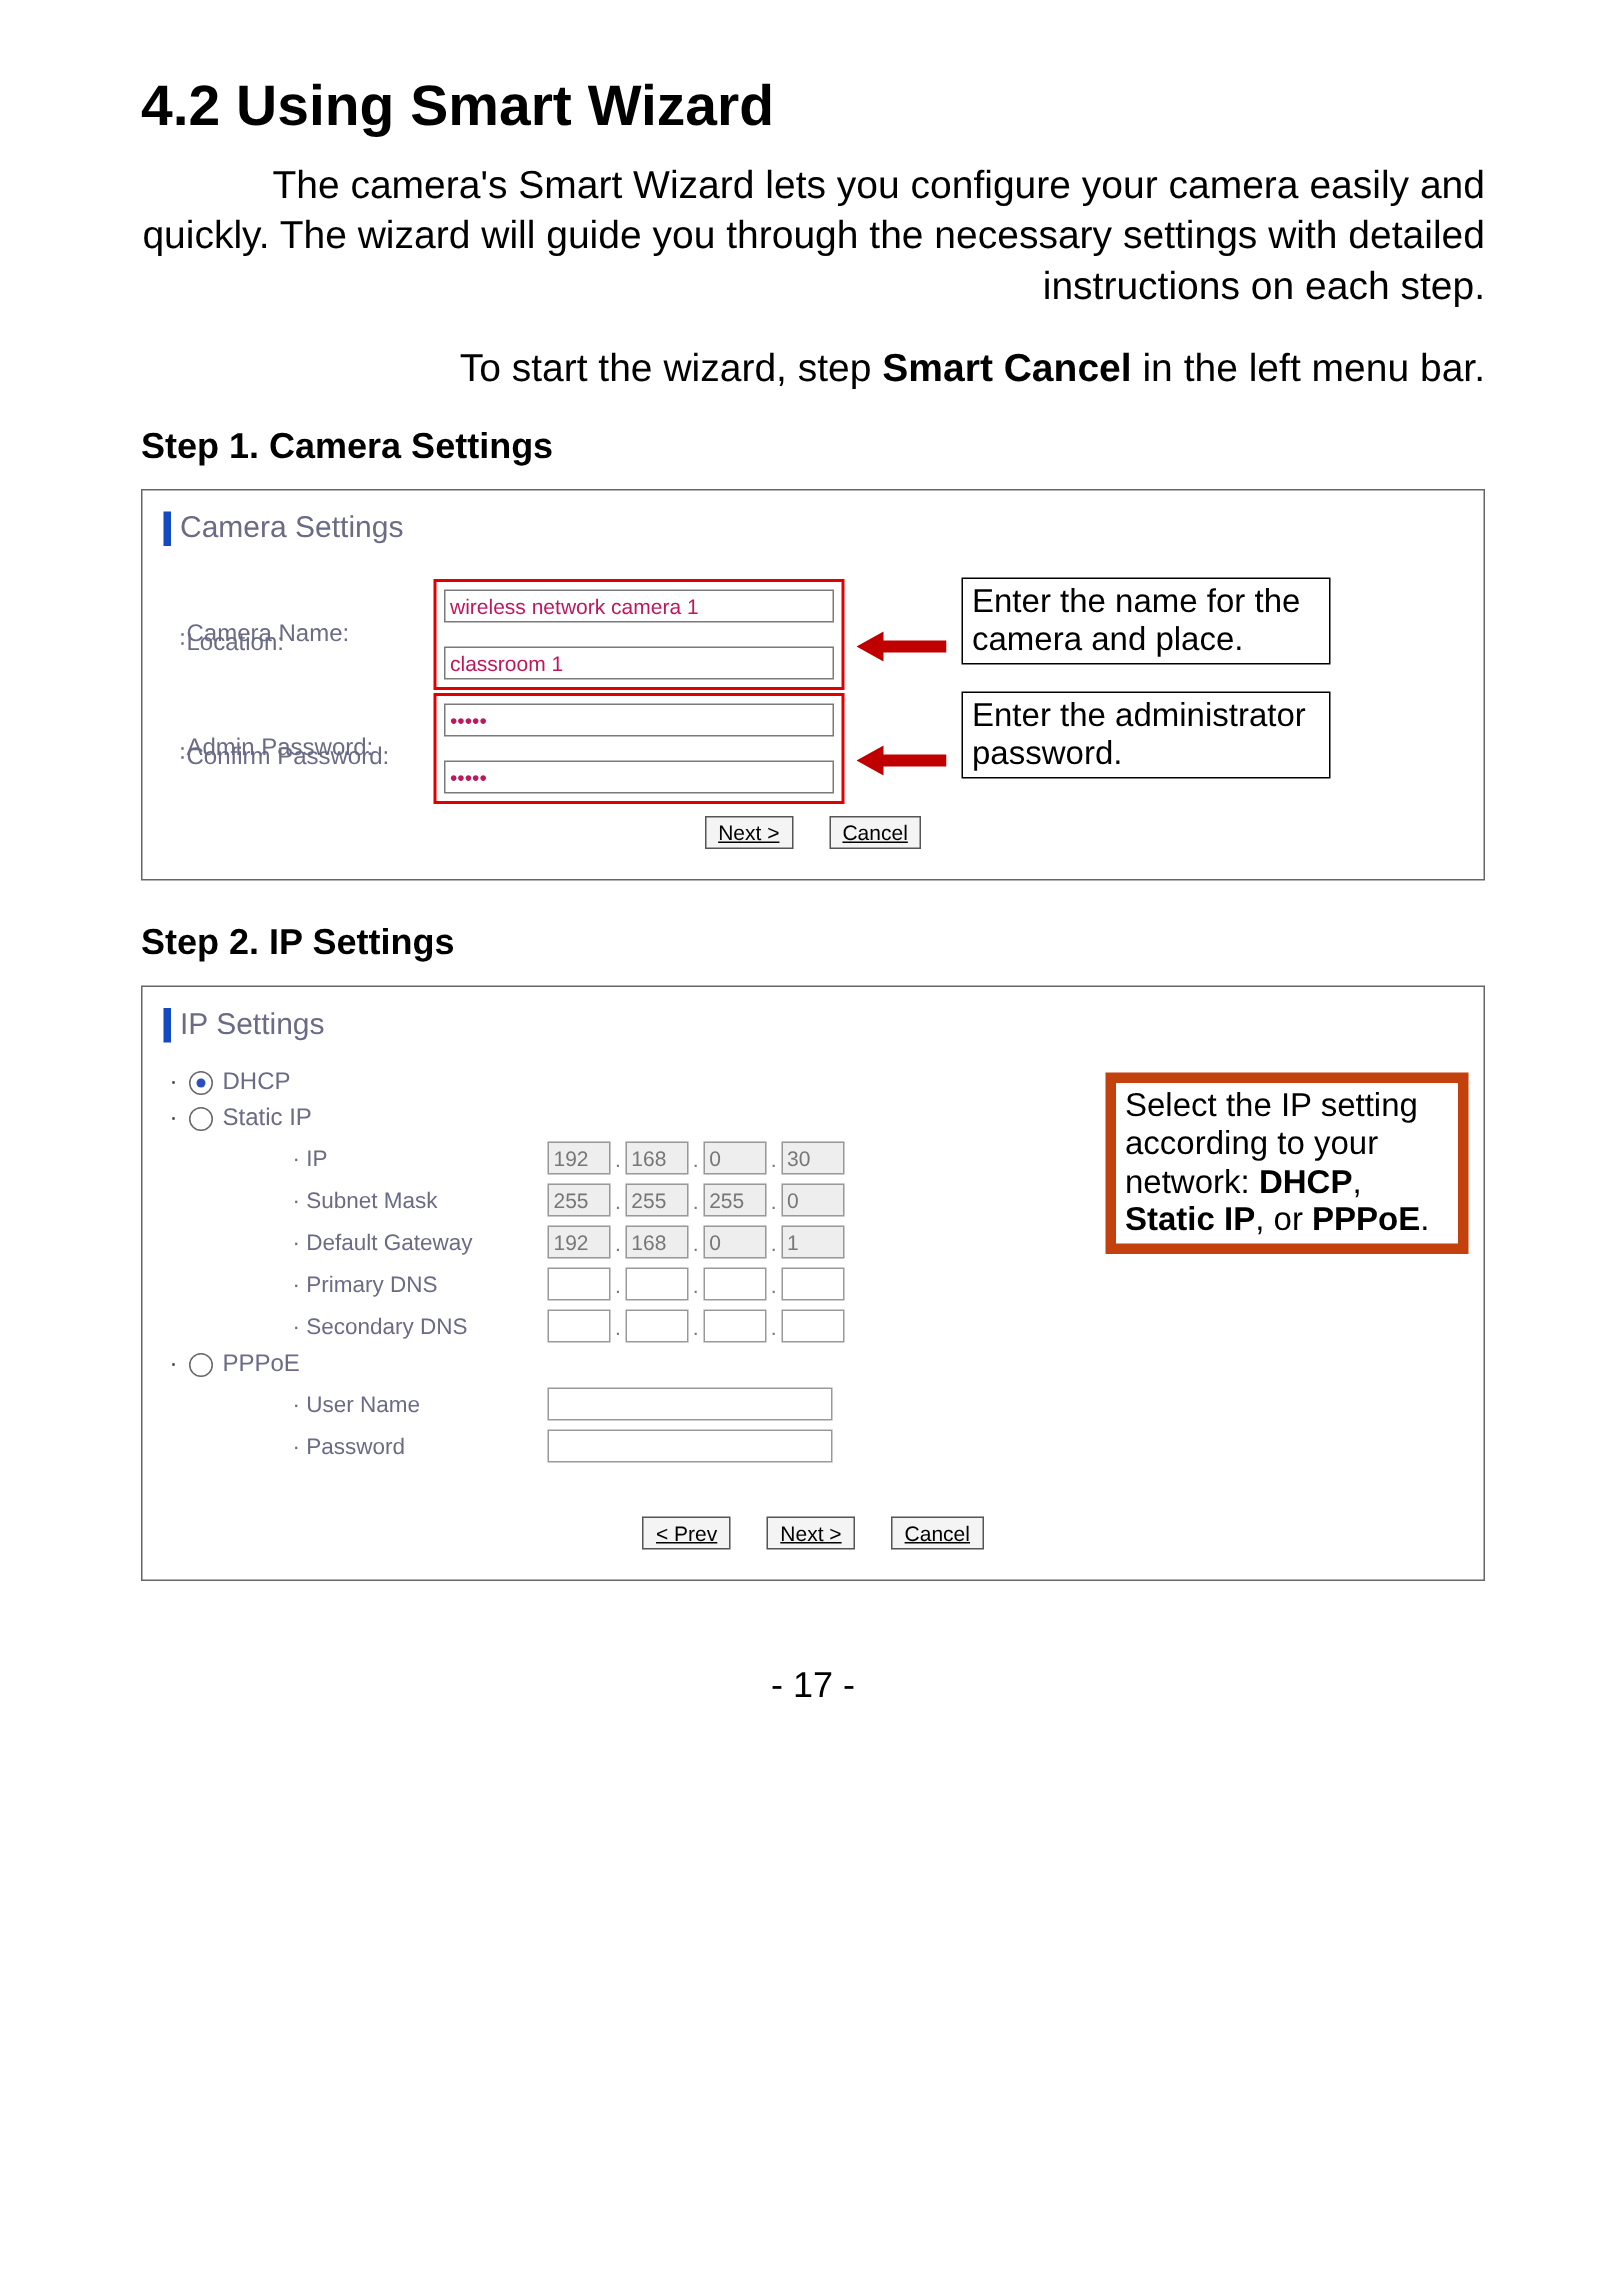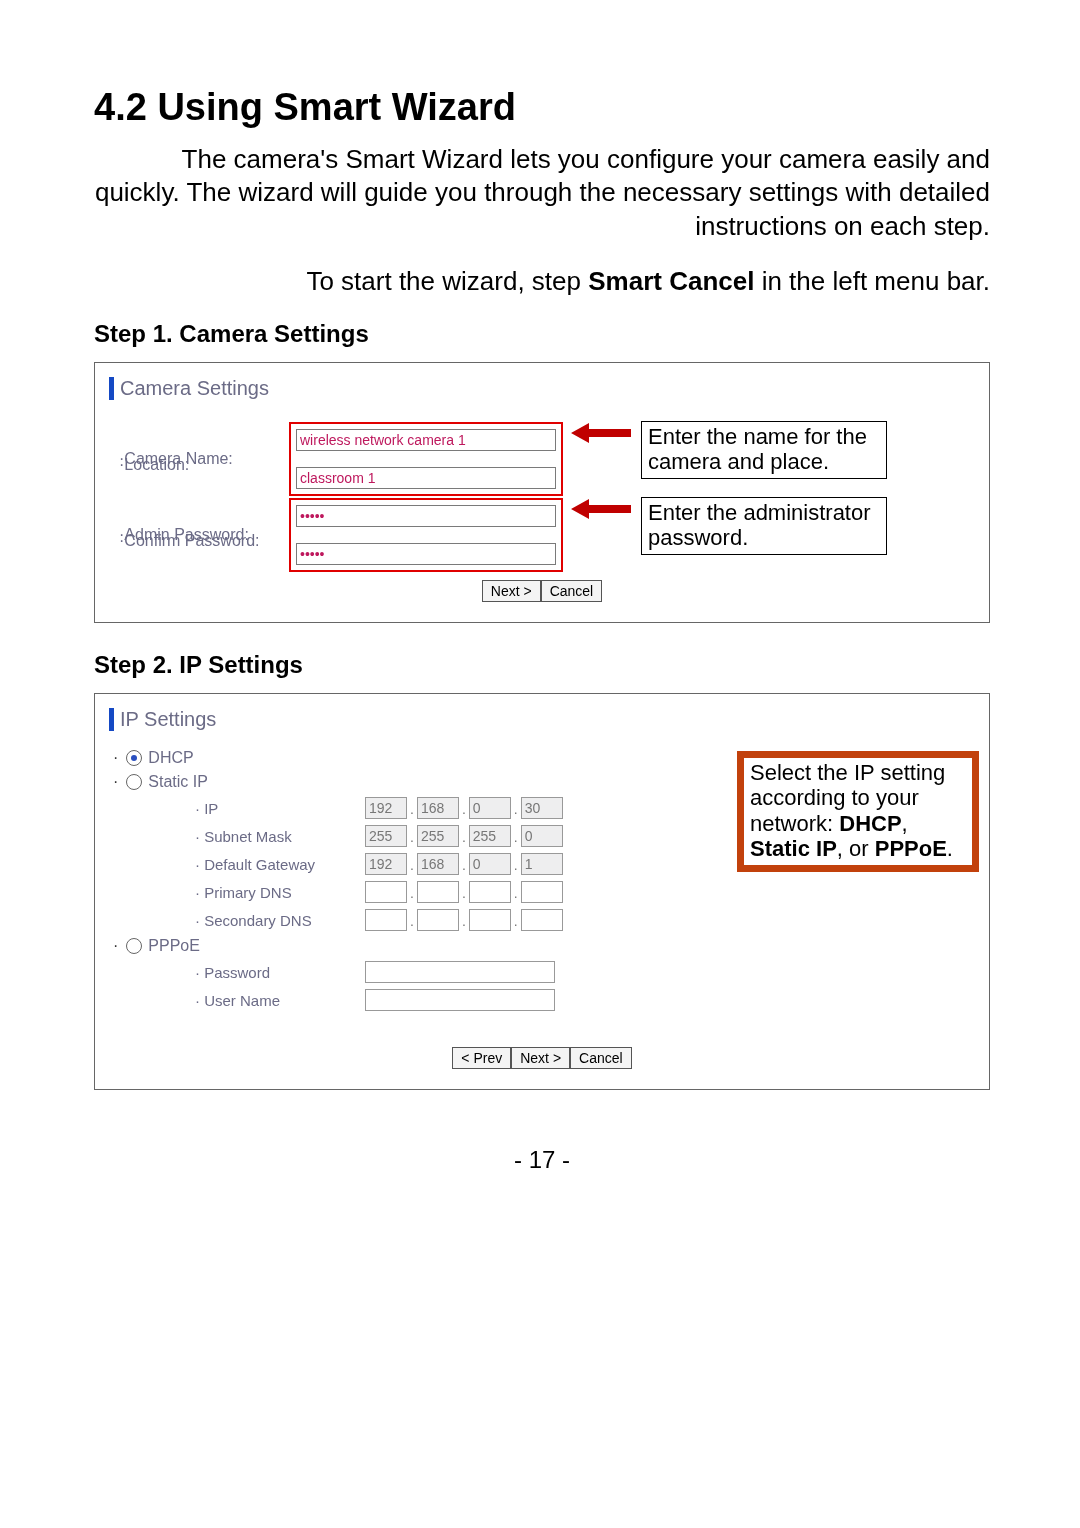--- a/index.html
+++ b/index.html
@@ -4,21 +4,21 @@
 <style>
   body {
     margin: 0;
     padding: 0;
     background: #fff;
     font-family: Arial, Helvetica, sans-serif;
     color: #000;
     width: 1080px;
   }
   .page {
-    padding: 86px 90px 40px 94px;
+    padding: 50px 90px 40px 94px;
   }
   h1.sec-title {
     font-size: 38px;
     font-weight: bold;
     margin: 0 0 14px 0;
   }
   p.body {
     font-size: 26px;
     line-height: 1.28;
     margin: 0 0 22px 0;
@@ -70,41 +70,42 @@
   }
   .w260 { width: 260px; }
   .cam-group {
     display: flex;
     flex-direction: column;
     gap: 10px;
   }
   .cam-group .txt-input { margin: 3px; }
   .arrow-area {
     display:flex;
-    align-items:flex-start;
+    align-items:flex-end;
     margin-left: 8px;
     flex:0 0 auto;
   }
   .arrow-left {
     display:inline-block;
   }
   .arrow-left svg { display:block; }
   .note-box {
     border: 1px solid #000;
     font-size: 22px;
     line-height: 1.15;
     padding: 2px 6px 4px 6px;
     width: 232px;
     margin-left: 10px;
   }
   .btn-row {
     display:flex;
     justify-content:center;
-    gap:0;
+    gap:24px;
     margin-top: 20px;
+    text-decoration: underline;
   }
   .btn {
     font-size: 14px;
     border: 1px solid #555;
     background: #f4f4f4;
     padding: 2px 8px;
     cursor: pointer;
   }
   .step1-left { flex: 0 0 auto; }
   .step1-pair {
@@ -324,26 +325,26 @@
           </div>
         </div>
 
         <div class="radio-row">
           <span class="dot">·</span>
           <span class="radio"></span>
           <span>PPPoE</span>
         </div>
 
         <div class="ip-sub-row">
+          <div class="ip-sub-label">· User Name</div>
+          <input class="plain-input" style="">
+        </div>
+        <div class="ip-sub-row">
           <div class="ip-sub-label">· Password</div>
           <input class="plain-input" type="password" style="">
-        </div>
-        <div class="ip-sub-row">
-          <div class="ip-sub-label">· User Name</div>
-          <input class="plain-input" style="">
         </div>
       </div>
 
       <div class="note-box2">
         <span>Select the IP setting according to your network: </span><b>DHCP</b><span>, </span><b>Static IP</b><span>, or </span><b>PPPoE</b><span>.</span>
       </div>
     </div>
 
     <div class="btn-row" style="margin-top:30px;">
       <button class="btn">&lt; Prev</button>

